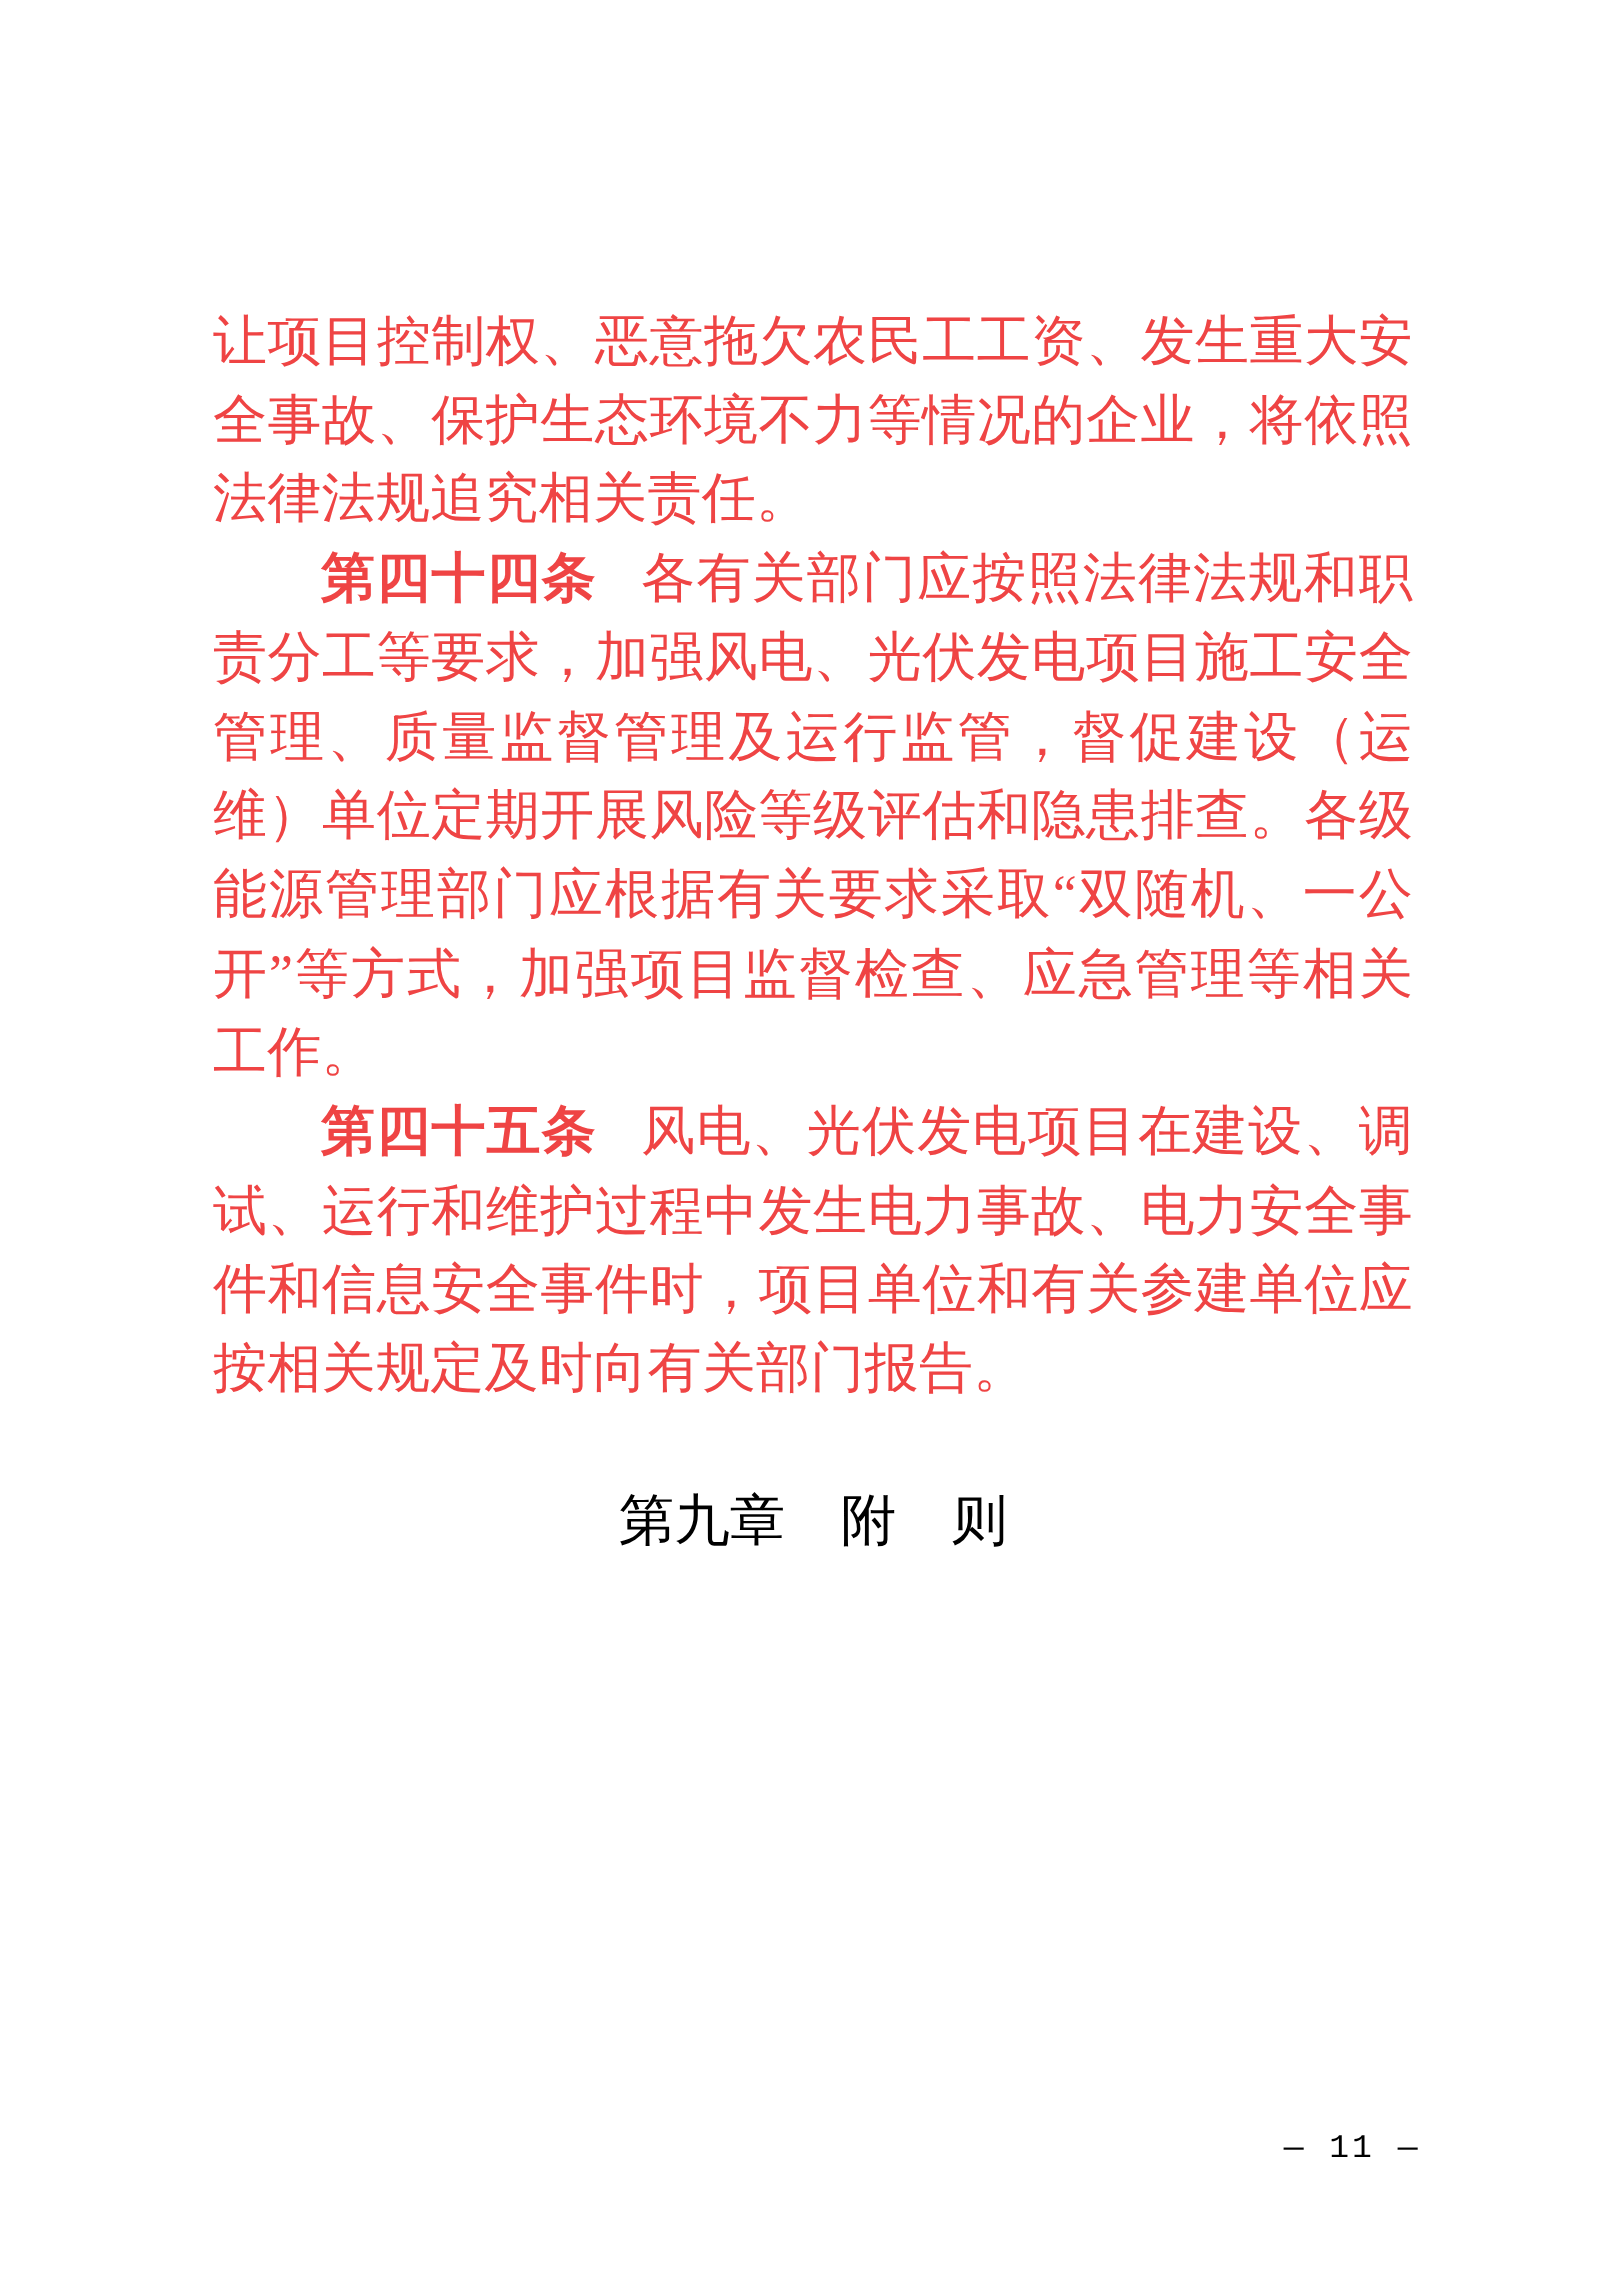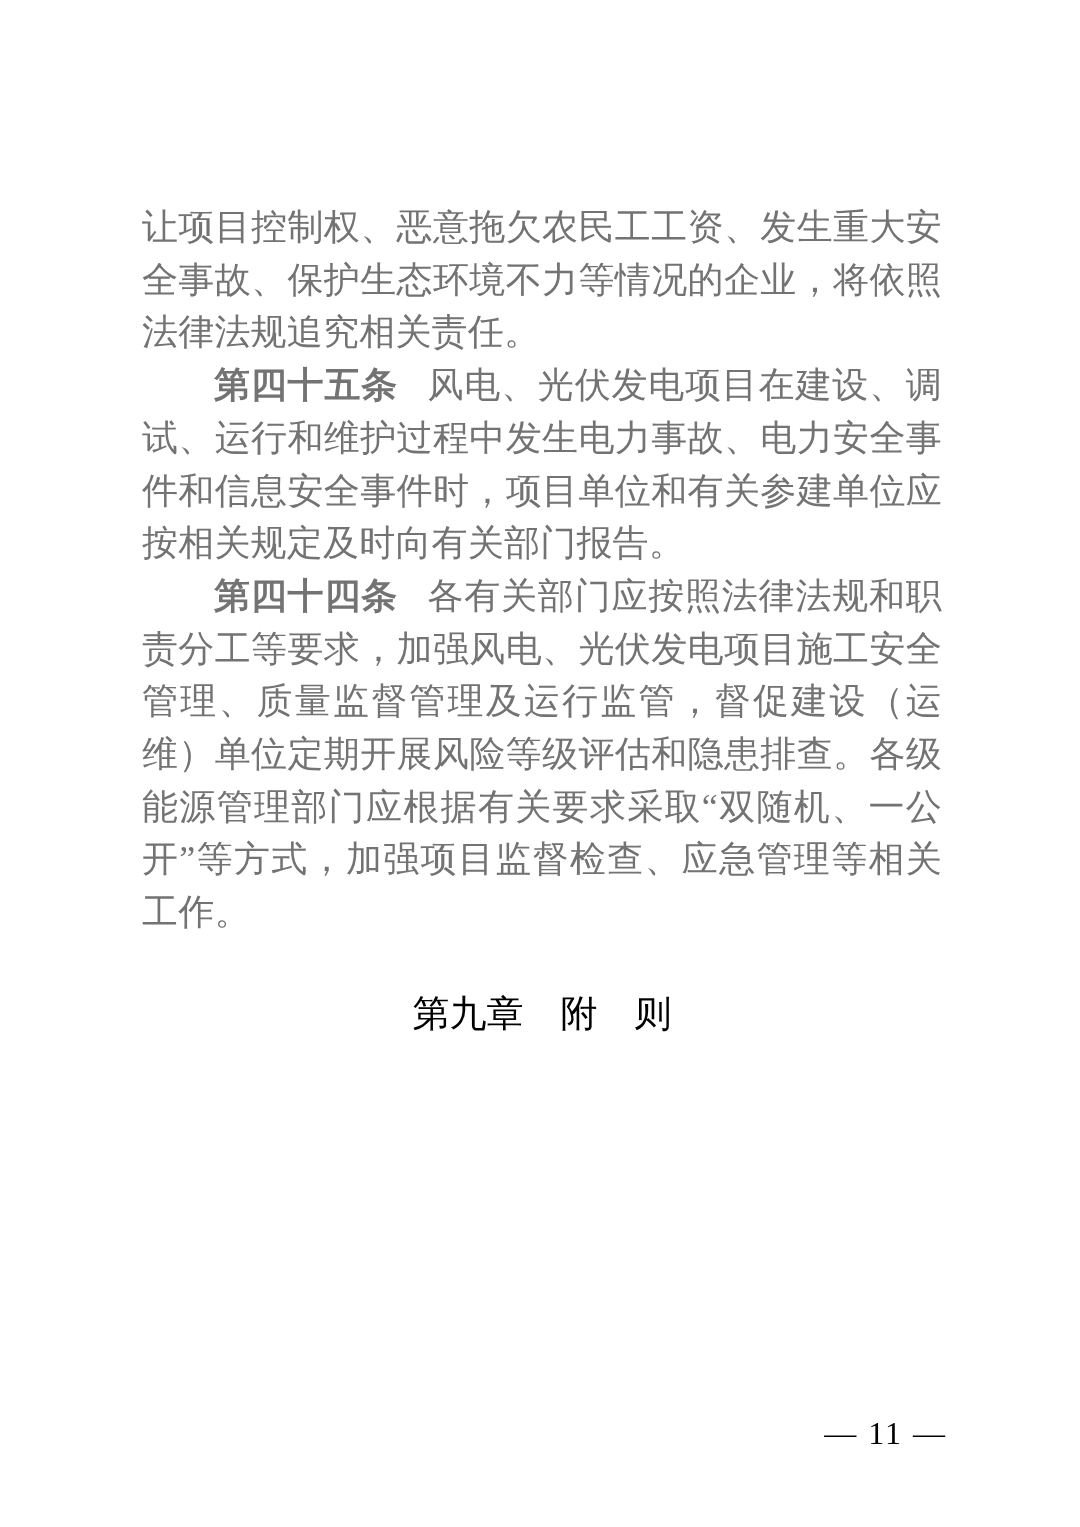--- a/index.html
+++ b/index.html
@@ -24,60 +24,60 @@
     top: 201px;
     width: 800px;
   }
   p.para {
     margin: 0;
     font-size: 36px;
     line-height: 52.7px;
     text-align: justify;
     text-justify: inter-ideograph;
     letter-spacing: 0.2px;
-    color: #737373;
+    color: #ef4444;
   }
   p.para.indent { text-indent: 2em; }
   .lead {
     font-weight: 700;
     font-family: "Liberation Sans", "DejaVu Sans", sans-serif;
     margin-right: 0.82em;
   }
   h2.chapter {
     margin: 48px 0 3px 0;
     font-size: 37px;
     line-height: 53px;
     text-align: center;
     font-weight: 400;
     font-family: "Liberation Sans", "DejaVu Sans", sans-serif;
     color: #000000;
   }
   .page-number {
     position: absolute;
     top: 1416px;
     right: 133px;
-    font-size: 32px;
+    font-size: 22px;
     line-height: 34px;
     letter-spacing: 2px;
     color: #000000;
-    font-family: Liberation Serif, serif;
+    font-family: Liberation Mono, monospace;
     white-space: nowrap;
   }
 </style>
 </head>
 <body>
 
 <div class="page">
   <div class="content">
 
     <p class="para"><span>让项目控制权、恶意拖欠农民工工资、发生重大安全事故、保护生态环境不力等情况的企业，将依照法律法规追究相关责任。</span></p>
 
+    <p class="para indent"><span class="lead">第四十四条</span><span>各有关部门应按照法律法规和职责分工等要求，加强风电、光伏发电项目施工安全管理、质量监督管理及运行监管，督促建设（运维）单位定期开展风险等级评估和隐患排查。各级能源管理部门应根据有关要求采取“双随机、一公开”等方式，加强项目监督检查、应急管理等相关工作。</span></p>
+
     <p class="para indent"><span class="lead">第四十五条</span><span>风电、光伏发电项目在建设、调试、运行和维护过程中发生电力事故、电力安全事件和信息安全事件时，项目单位和有关参建单位应按相关规定及时向有关部门报告。</span></p>
-
-    <p class="para indent"><span class="lead">第四十四条</span><span>各有关部门应按照法律法规和职责分工等要求，加强风电、光伏发电项目施工安全管理、质量监督管理及运行监管，督促建设（运维）单位定期开展风险等级评估和隐患排查。各级能源管理部门应根据有关要求采取“双随机、一公开”等方式，加强项目监督检查、应急管理等相关工作。</span></p>
 
     <h2 class="chapter">第九章　附　则</h2>
 
 
 
   </div>
 
   <div class="page-number">— 11 —</div>
 </div>
 

